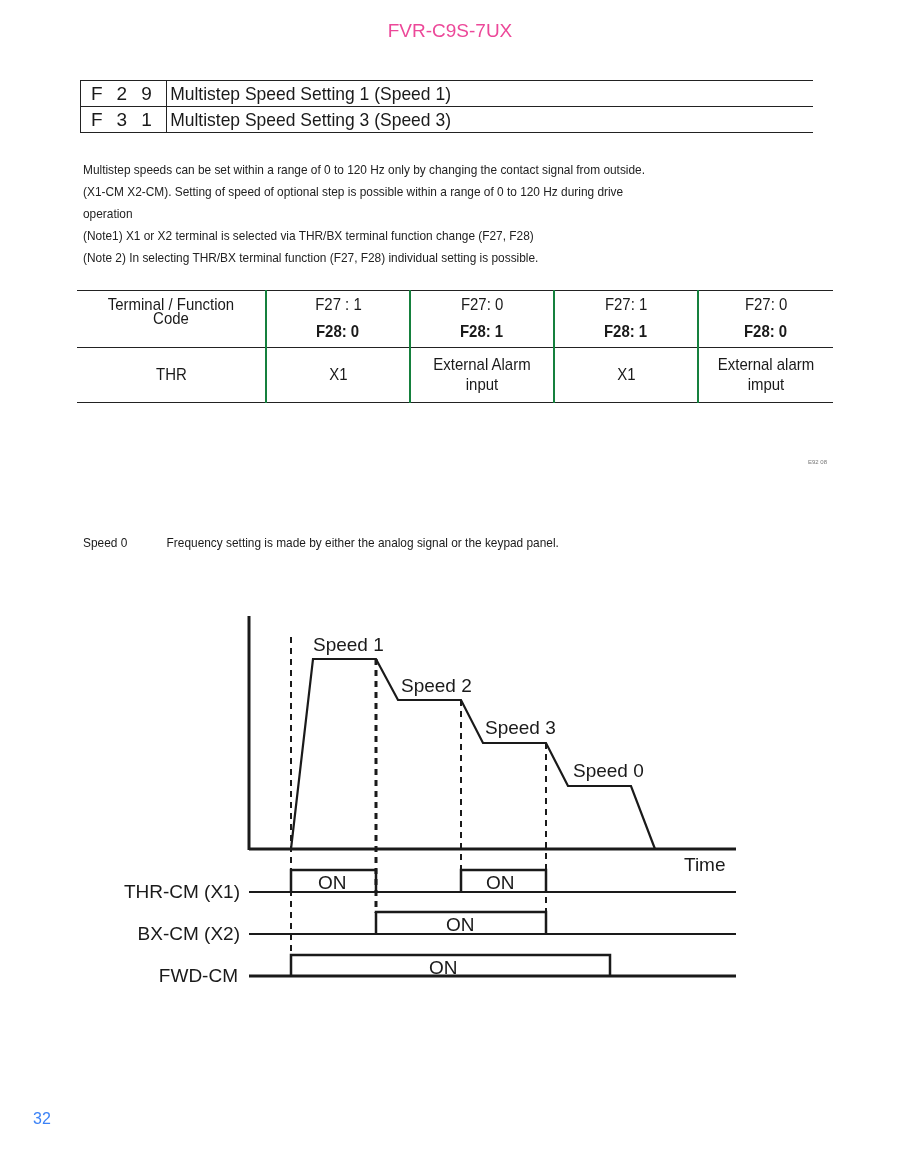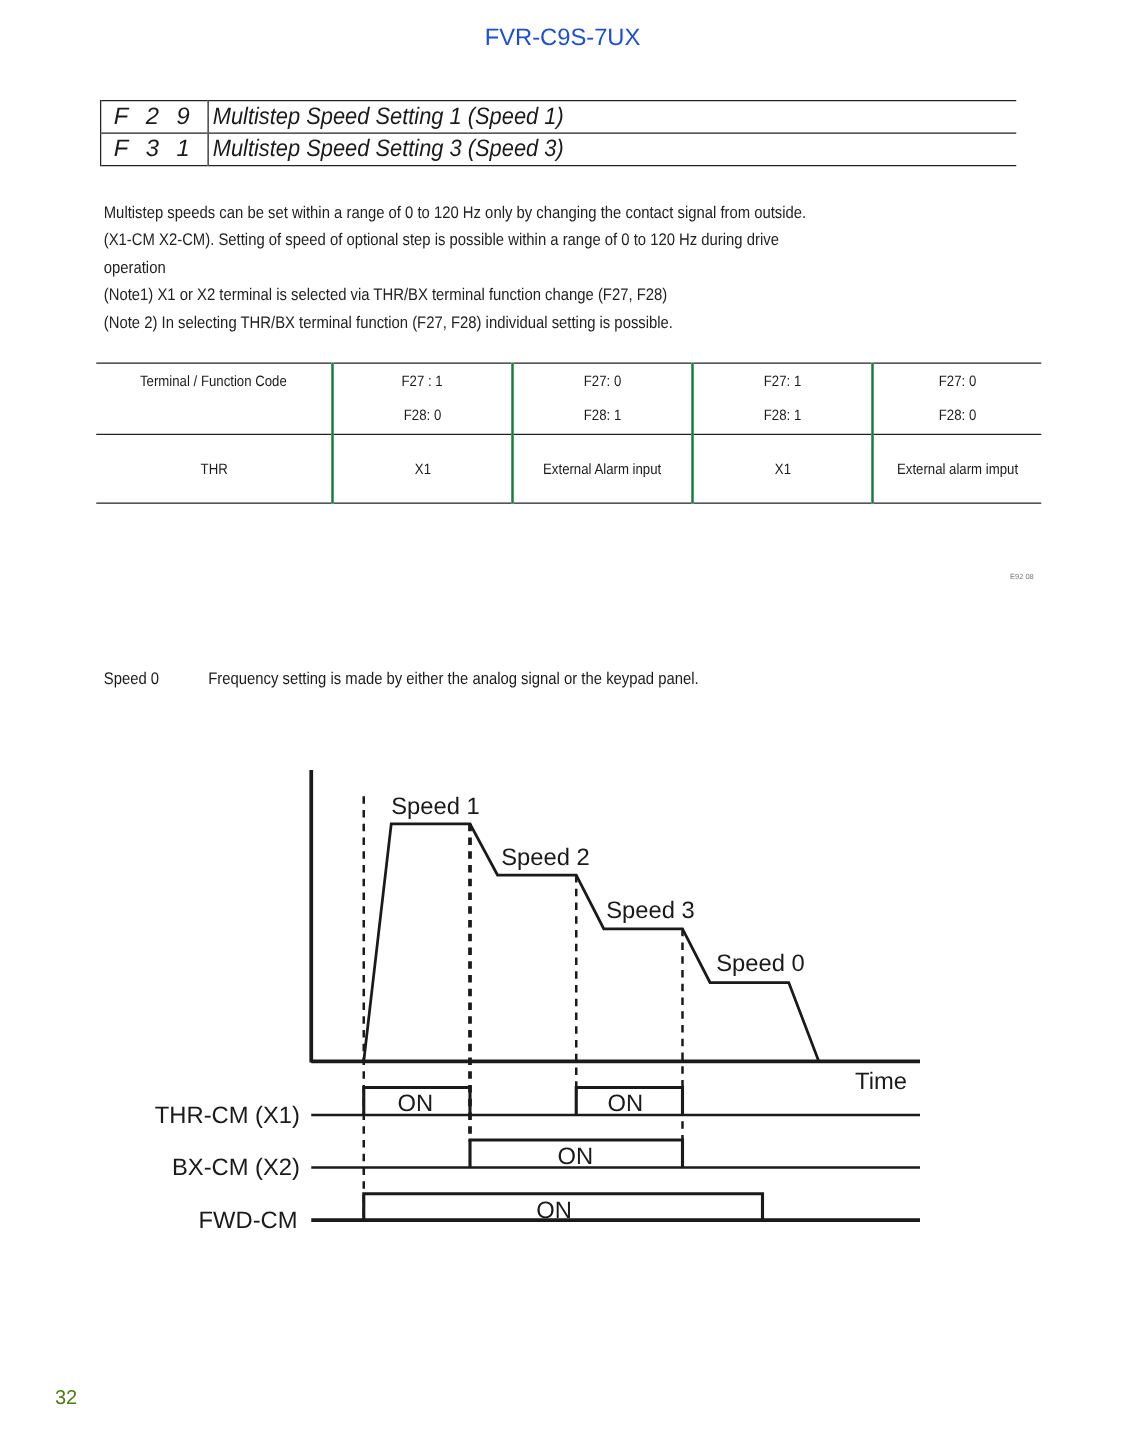--- a/index.html
+++ b/index.html
@@ -1,45 +1,45 @@
 <!DOCTYPE html>
 <html><head>
 <meta charset="utf-8">
 <style>
   html, body { margin:0; padding:0; background:#ffffff; }
   body { width:900px; height:1165px; position:relative; overflow:hidden; color:#1a1a1a;
          font-family:"Liberation Sans", sans-serif; }
-  .title { position:absolute; left:0; width:900px; top:20px; text-align:center; font-size:19px; color:#1d4ed8; }
-  .code-table { position:absolute; left:80px; top:80px; width:733px; border-collapse:collapse;font-style:italic; }
+  .title { position:absolute; left:0; width:900px; top:20px; text-align:center; font-size:19px; color:#ec4899; }
+  .code-table { position:absolute; left:80px; top:80px; width:733px; border-collapse:collapse; }
   .code-table td { height:25px; padding:0; font-size:19px; line-height:24px; font-family:"Liberation Sans", sans-serif; }
   .code-table tr { border-bottom:1.5px solid #222; }
   .code-table tr:first-child { border-top:1.5px solid #222; }
   .code-table td.code { width:83px; border-left:1.5px solid #222; border-right:1.5px solid #222;
                         letter-spacing:14px; padding-left:10px; box-sizing:border-box; }
   .code-table td.name { padding-left:4px; transform:scaleX(0.92); transform-origin:left; white-space:nowrap; }
   .para { position:absolute; left:83px; font-size:13.5px; color:#222; white-space:nowrap;
           transform:scaleX(0.88); transform-origin:left; }
-  .term-table { position:absolute; left:77px; top:290px; width:756px; border-collapse:collapse; font-size:12px; }
+  .term-table { position:absolute; left:77px; top:290px; width:756px; border-collapse:collapse; font-size:17px; }
   .term-table tr { border-bottom:1.2px solid #222; }
   .term-table tr:first-child { border-top:1.2px solid #222; }
   .term-table td { border-left:2px solid #15803d; text-align:center; vertical-align:middle; padding:0; }
   .term-table td:first-child { border-left:none; width:188px; }
   .term-table td.w { width:142px; }
   .term-table tr.hdr td { height:56px; vertical-align:top; }
   .term-table tr.hdr td div { line-height:14px; margin-top:7px; }
-  .term-table tr.hdr td div + div { margin-top:13px; }
+  .term-table tr.hdr td div + div { margin-top:13px;font-weight:bold; }
   .term-table tr.r td { height:54px; }
   .term-table td.left { text-align:left; padding-left:2px; line-height:17px; }
   .sx { display:inline-block; transform:scaleX(0.88); }
   .ref { position:absolute; left:808px; top:459px; font-size:6px; color:#777; }
   .speed0 { position:absolute; left:83px; top:535px; font-size:13.5px; transform:scaleX(0.88); transform-origin:left; white-space:nowrap; }
   .speed0 .lbl { display:inline-block; width:95px; }
   svg.diag { position:absolute; left:0; top:0; }
   svg text { font-family:"Liberation Sans", sans-serif; fill:#1a1a1a; }
-  .pagenum { position:absolute; left:33px; top:1110px; font-size:16px; color:#4d7c0f;margin-left:11px; }
+  .pagenum { position:absolute; left:33px; top:1110px; font-size:16px; color:#3b82f6; }
 </style>
 </head>
 <body>
 
 <div class="title">FVR-C9S-7UX</div>
 
 <table class="code-table">
   <tbody>
       <tr>
     <td class="code">F29</td>

